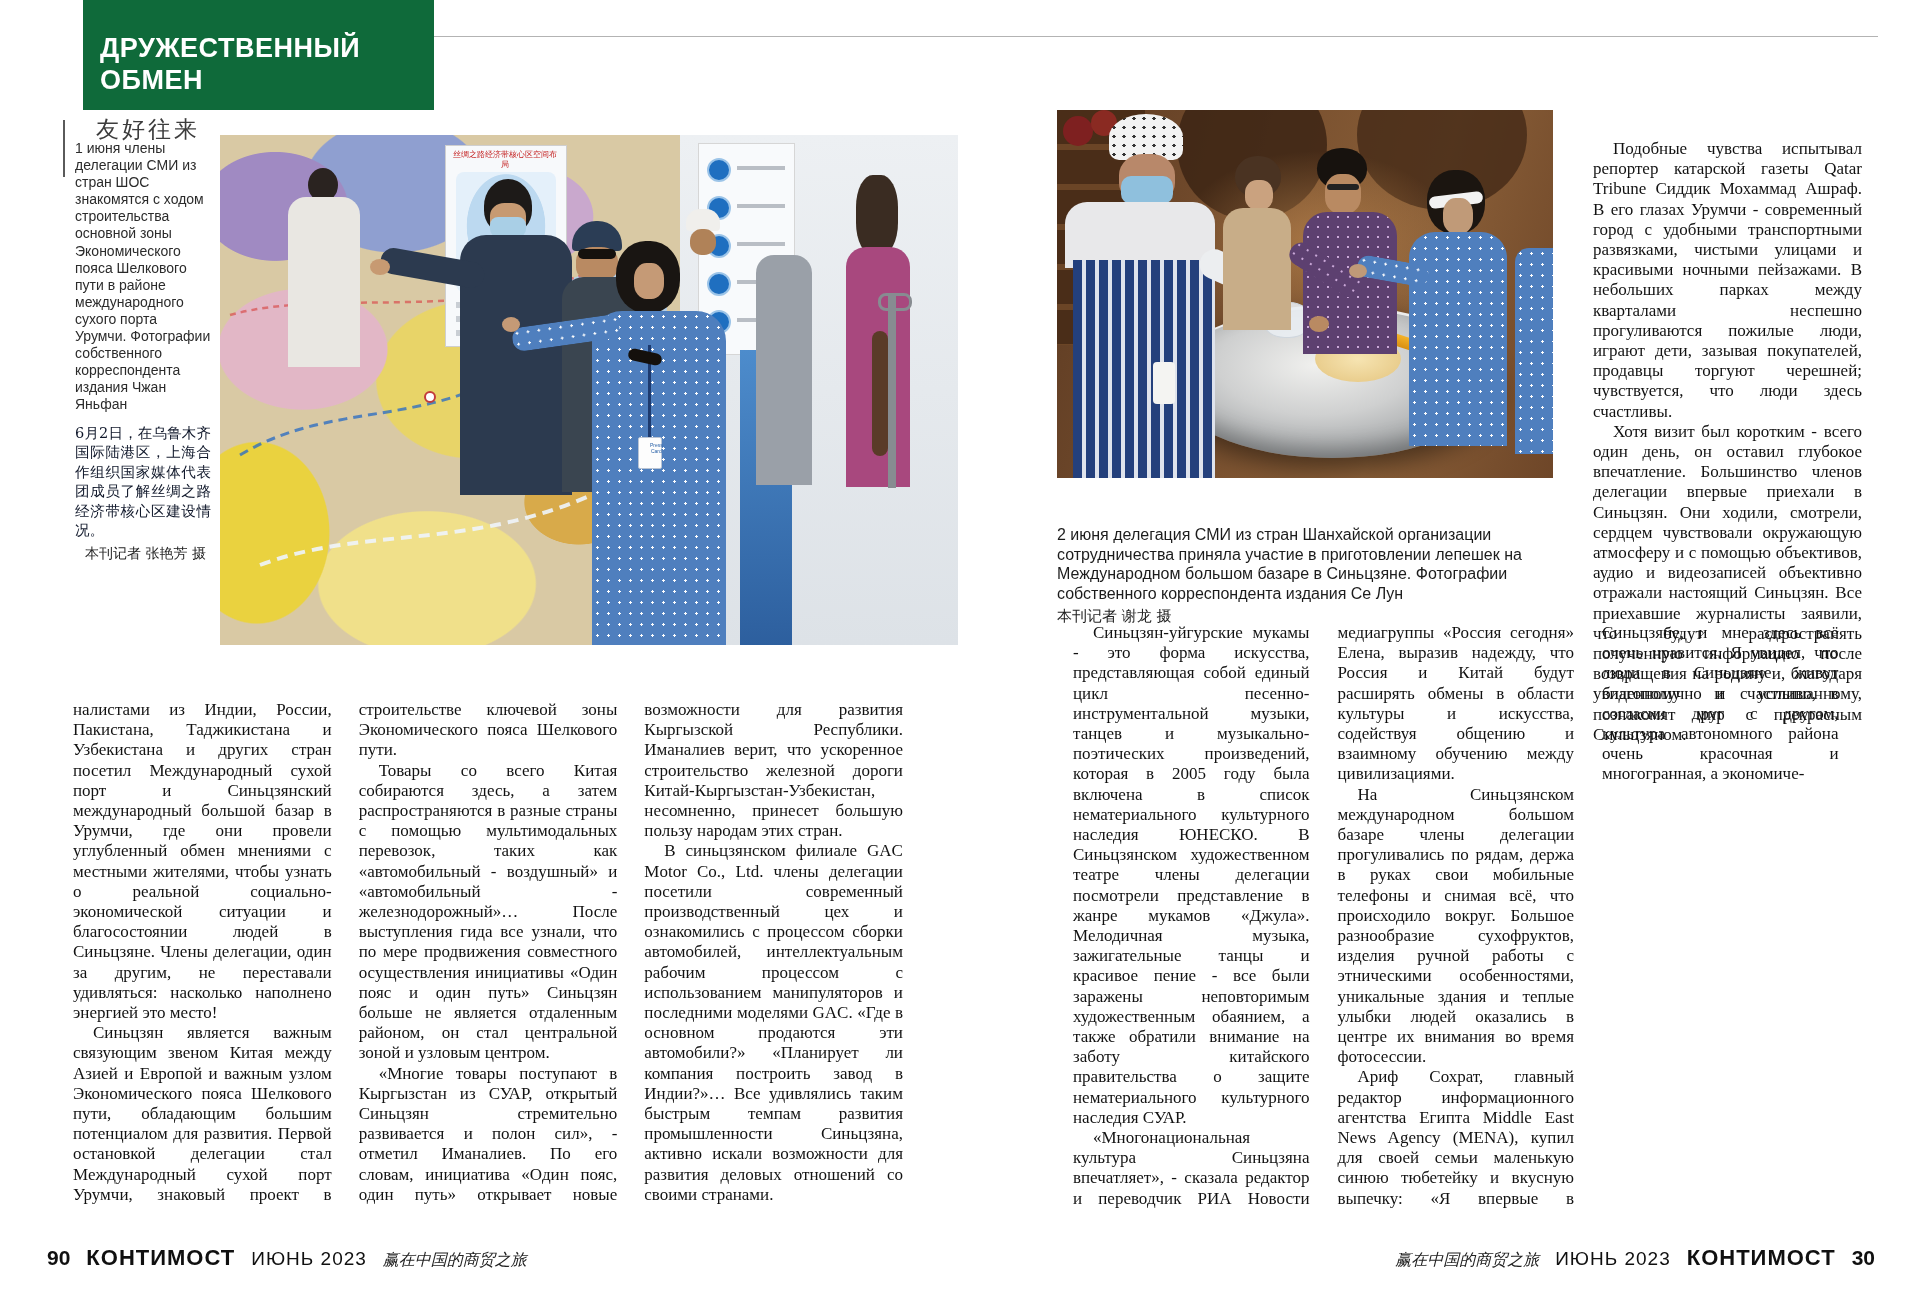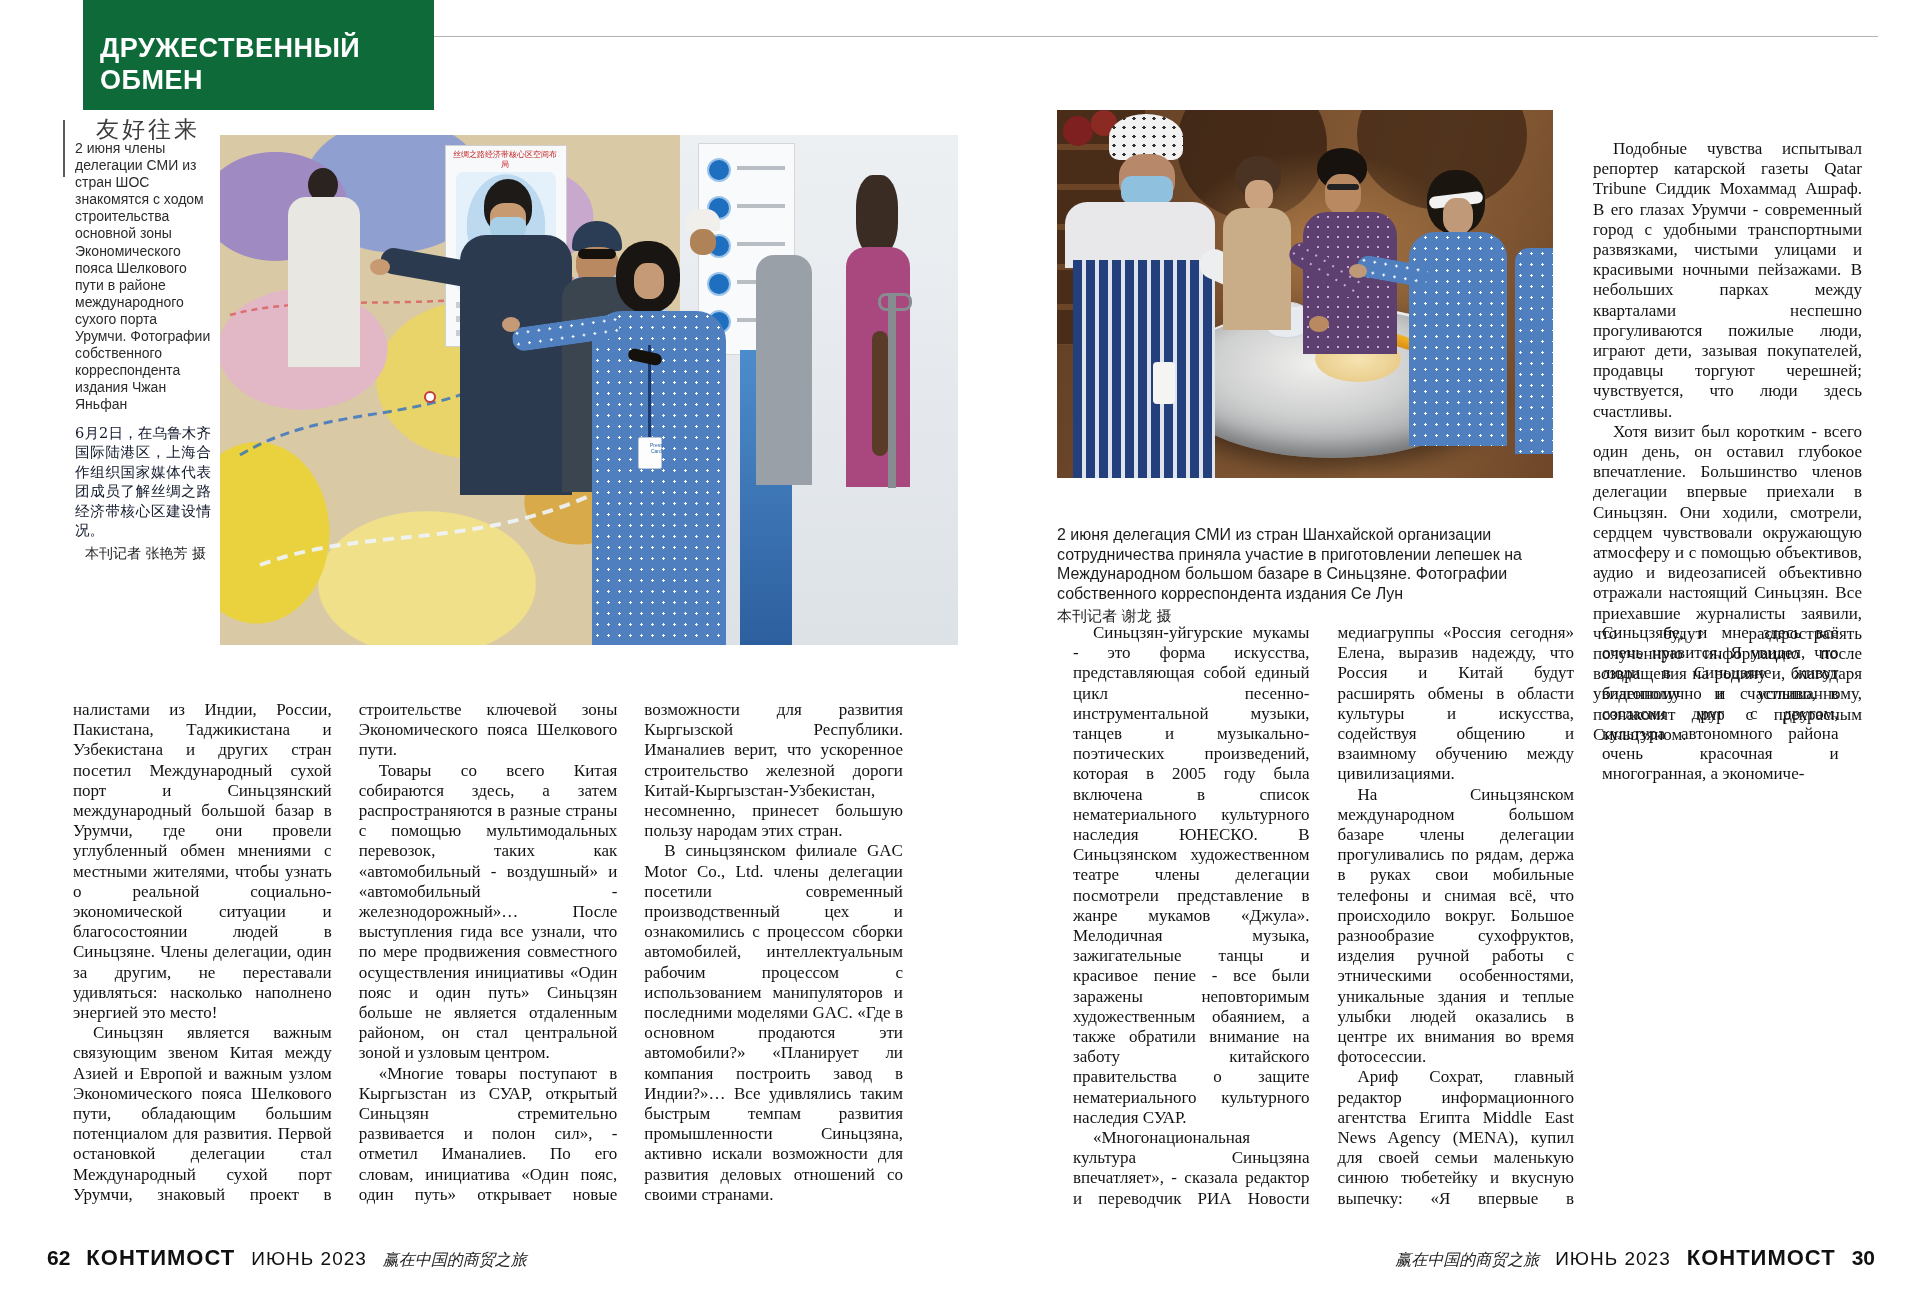--- a/index.html
+++ b/index.html
@@ -115,21 +115,21 @@
       <div class="section-title">
         <div>ДРУЖЕСТВЕННЫЙ</div>
         <div>ОБМЕН</div>
       </div>
     </div>
 
     <div class="heading-bar"></div>
     <div class="cn-heading">友好往来</div>
 
     <aside class="sidebar">
-      <p class="ru">2 июня члены делегации СМИ из стран ШОС знакомятся с ходом строительства основной зоны Экономического пояса Шелкового пути в районе международного сухого порта Урумчи. Фотографии собственного корреспондента издания Чжан Яньфан</p>
+      <p class="ru">1 июня члены делегации СМИ из стран ШОС знакомятся с ходом строительства основной зоны Экономического пояса Шелкового пути в районе международного сухого порта Урумчи. Фотографии собственного корреспондента издания Чжан Яньфан</p>
       <p class="cn">6月2日，在乌鲁木齐国际陆港区，上海合作组织国家媒体代表团成员了解丝绸之路经济带核心区建设情况。</p>
       <p class="credit">本刊记者 张艳芳 摄</p>
     </aside>
 
     <figure class="photo photo-map">
       <div class="pm-map"></div>
       <svg class="pm-routes" viewBox="0 0 460 510" preserveAspectRatio="none">
         <path d="M20,320 C120,260 220,300 330,210" stroke="#2f6fc2" stroke-width="3" stroke-dasharray="9 6" fill="none" opacity="0.8"></path>
         <path d="M40,430 C160,385 270,425 430,330" stroke="#eef4fb" stroke-width="4" stroke-dasharray="11 7" fill="none" opacity="0.9"></path>
         <path d="M10,180 C120,150 260,195 410,120" stroke="#d94f4f" stroke-width="2.5" stroke-dasharray="6 5" fill="none" opacity="0.7"></path>
@@ -200,21 +200,21 @@
 
     <div class="bodytext body-cols-left">
         <p class="para">налистами из Индии, России, Пакистана, Таджикистана и Узбекистана и других стран посетил Международный сухой порт и Синьцзянский международный большой базар в Урумчи, где они провели углубленный обмен мнениями с местными жителями, чтобы узнать о реальной социально-экономической ситуации и благосостоянии людей в Синьцзяне. Члены делегации, один за другим, не переставали удивляться: насколько наполнено энергией это место!</p>
         <p class="para indent">Синьцзян является важным связующим звеном Китая между Азией и Европой и важным узлом Экономического пояса Шелкового пути, обладающим большим потенциалом для развития. Первой остановкой делегации стал Международный сухой порт Урумчи, знаковый проект в строительстве ключевой зоны Экономического пояса Шелкового пути.</p>
         <p class="para indent">Товары со всего Китая собираются здесь, а затем распространяются в разные страны с помощью мультимодальных перевозок, таких как «автомобильный - воздушный» и «автомобильный - железнодорожный»… После выступления гида все узнали, что по мере продвижения совместного осуществления инициативы «Один пояс и один путь» Синьцзян больше не является отдаленным районом, он стал центральной зоной и узловым центром.</p>
         <p class="para indent">«Многие товары поступают в Кыргызстан из СУАР, открытый Синьцзян стремительно развивается и полон сил», - отметил Иманалиев. По его словам, инициатива «Один пояс, один путь» открывает новые возможности для развития Кыргызской Республики. Иманалиев верит, что ускоренное строительство железной дороги Китай-Кыргызстан-Узбекистан, несомненно, принесет большую пользу народам этих стран.</p>
         <p class="para indent">В синьцзянском филиале GAC Motor Co., Ltd. члены делегации посетили современный производственный цех и ознакомились с процессом сборки автомобилей, интеллектуальным рабочим процессом с использованием манипуляторов и последними моделями GAC. «Где в основном продаются эти автомобили?» «Планирует ли компания построить завод в Индии?»… Все удивлялись таким быстрым темпам развития промышленности Синьцзяна, активно искали возможности для развития деловых отношений со своими странами.</p>
       </div>
 
     <footer class="footer footer-left">
-      <span class="pagenum">62</span>
+      <span class="pagenum">90</span>
       <span class="brand">КОНТИМОСТ</span>
       <span class="issue">ИЮНЬ 2023</span>
       <span class="tagline">赢在中国的商贸之旅</span>
     </footer>
   </section>
 
   <section>
 
     <figure class="photo photo-bazaar">
       <div class="pb-arch1"></div>

